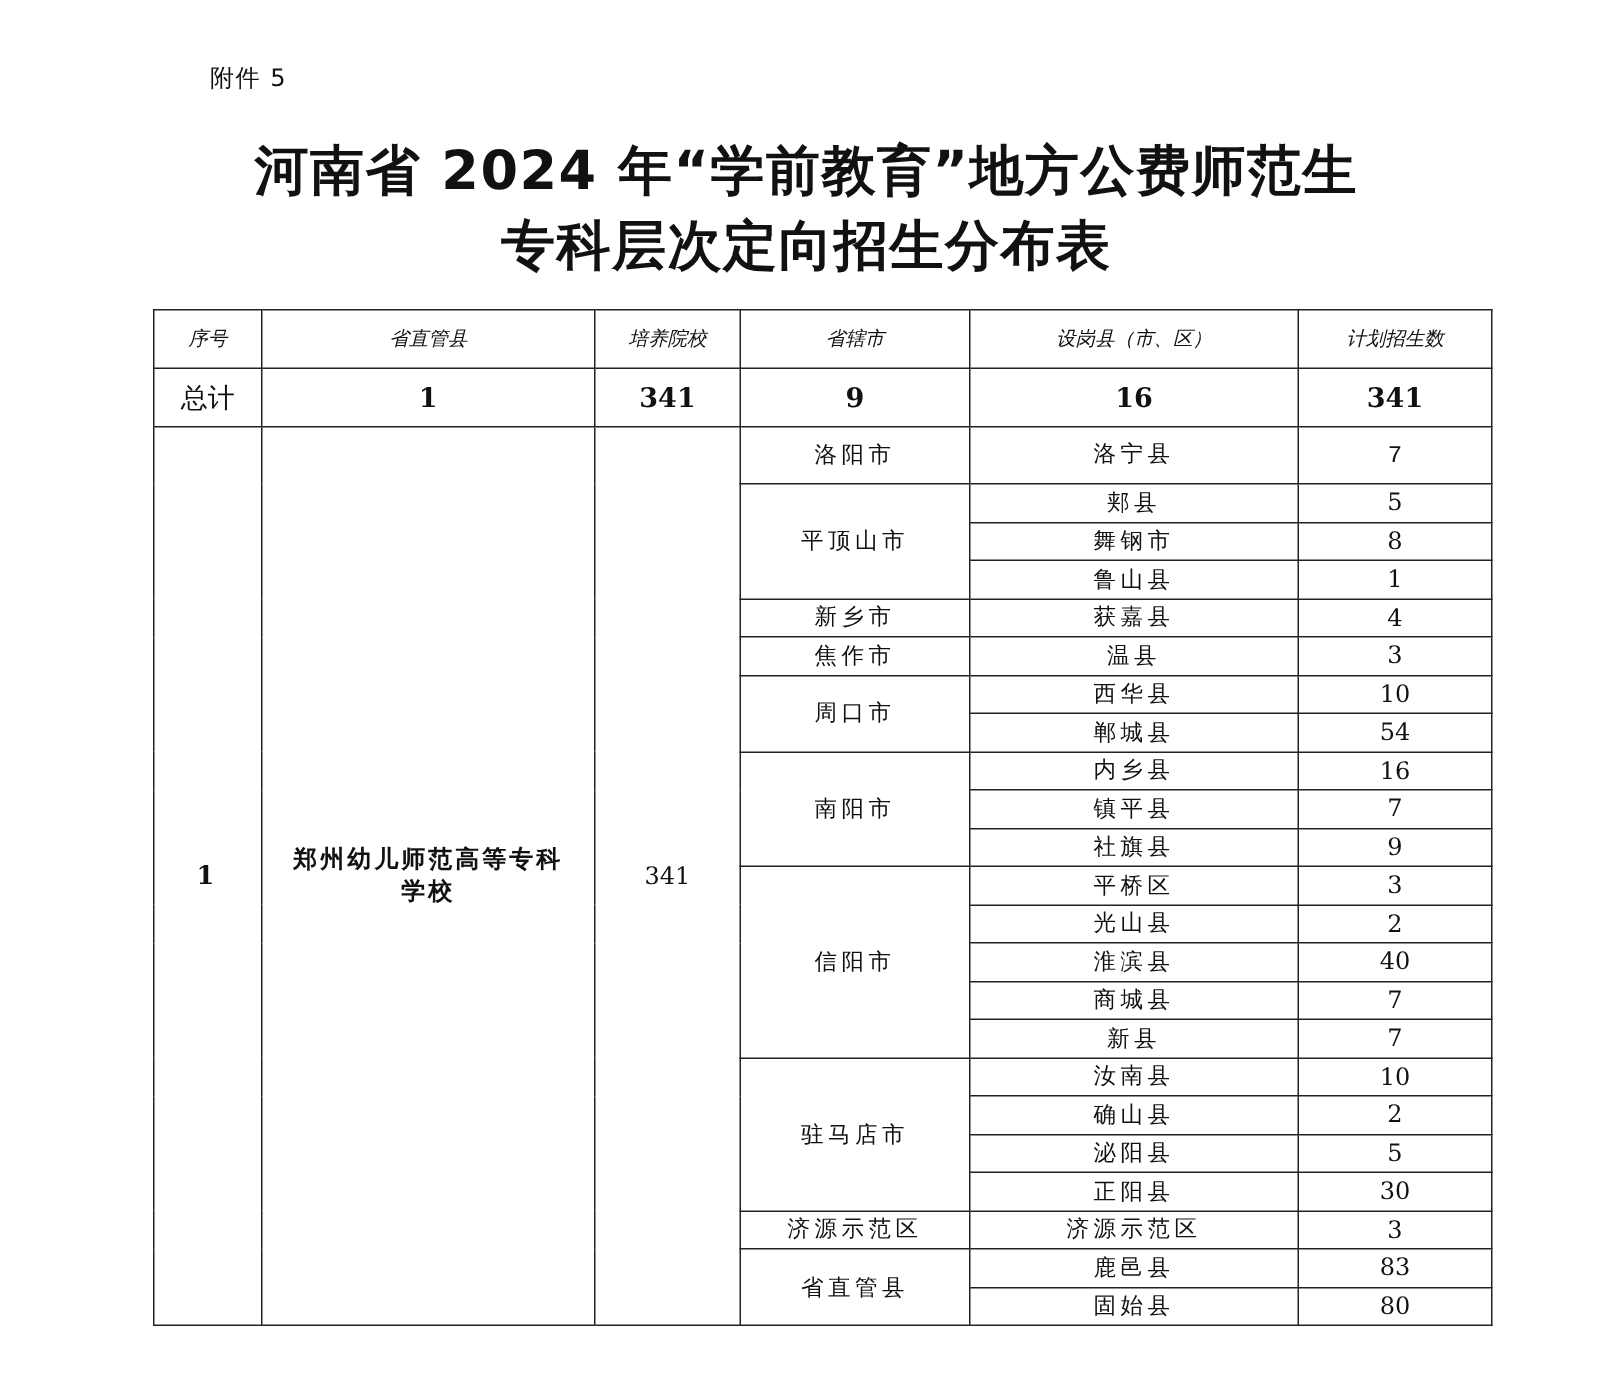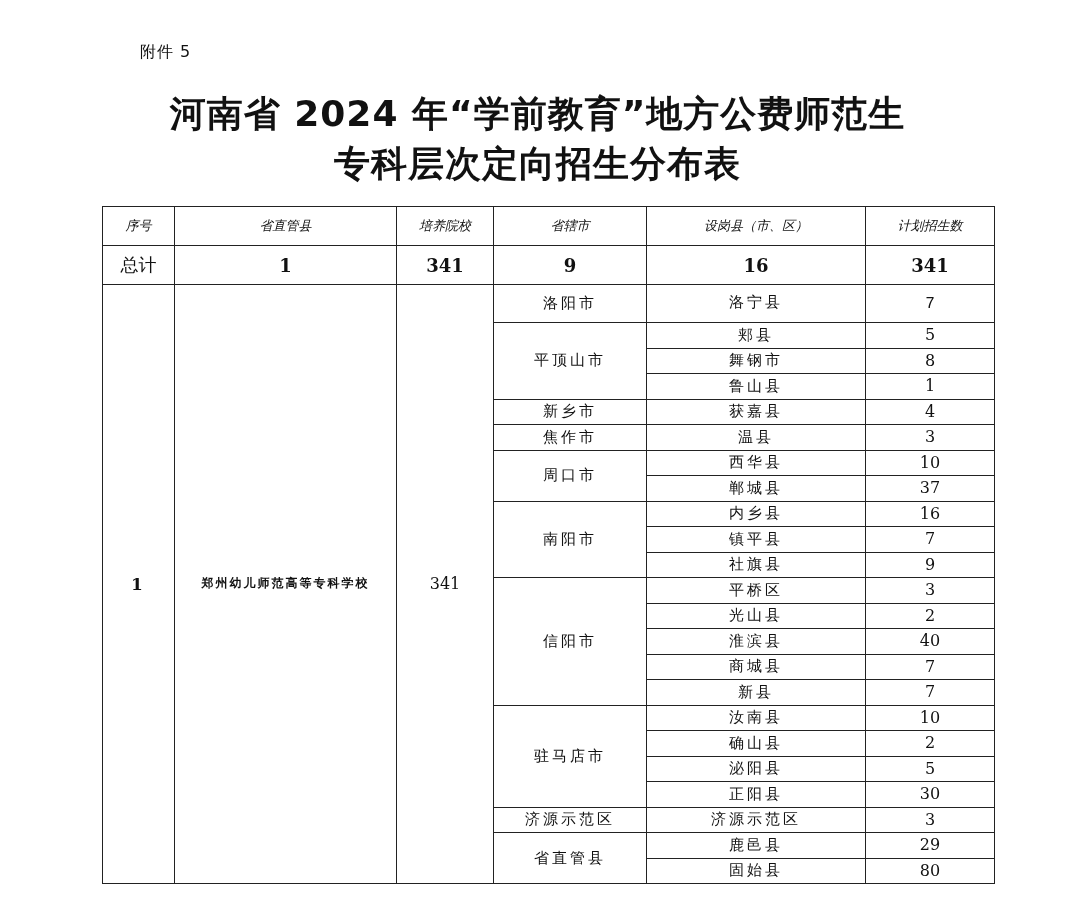--- a/index.html
+++ b/index.html
@@ -9,21 +9,21 @@
   .t1 { top: 90px; }
   .t2 { top: 140px; }
   table { position: absolute; left: 102px; top: 206px; border-collapse: collapse; table-layout: fixed; width: 892px; }
   td, th { border: 1.5px solid #222; text-align: center; vertical-align: middle; padding: 0; }
   th { font-weight: normal; font-size: 13px; height: 38px; font-family: "DejaVu Sans", sans-serif; font-style: italic; }
   .sum td { height: 38px; font-size: 18px; font-weight: bold; font-family: "DejaVu Serif", serif; }
   .sum td.lbl { font-family: "DejaVu Sans", sans-serif; font-weight: normal; }
   .row td { height: 24.5px; font-size: 15px; font-family: "DejaVu Serif", serif; letter-spacing: 3px; line-height: 1; text-align: center; }
   .row td.num { letter-spacing: 0; font-size: 16px; }
   td.first { height: 37px !important; font-family: Liberation Mono, monospace; }
-  td.school { font-size: 12px; font-weight: bold; letter-spacing: 2px; padding: 0 20px; line-height: 1.3; font-family: "DejaVu Sans", sans-serif; }
+  td.school { font-size: 16px; font-weight: bold; letter-spacing: 2px; padding: 0 20px; line-height: 1.3; font-family: "DejaVu Sans", sans-serif; }
   td.seq { font-size: 17px; font-weight: bold; font-family: "DejaVu Serif", serif; }
   td.plan { font-size: 16px; font-family: "DejaVu Serif", serif; letter-spacing: 0; }
 </style>
 </head>
 <body>
 
 <div class="attach">附件 5</div>
 <div class="title t1">河南省 2024 年“学前教育”地方公费师范生</div>
 <div class="title t2">专科层次定向招生分布表</div>
 
@@ -86,21 +86,21 @@
         <td>温县</td>
         <td class="num">3</td>
       </tr>
       <tr class="row">
         <td rowspan="2">周口市</td>
         <td>西华县</td>
         <td class="num">10</td>
       </tr>
       <tr class="row">
         <td>郸城县</td>
-        <td class="num">37</td>
+        <td class="num">54</td>
       </tr>
       <tr class="row">
         <td rowspan="3">南阳市</td>
         <td>内乡县</td>
         <td class="num">16</td>
       </tr>
       <tr class="row">
         <td>镇平县</td>
         <td class="num">7</td>
       </tr>
@@ -147,20 +147,20 @@
         <td class="num">30</td>
       </tr>
       <tr class="row">
         <td rowspan="1">济源示范区</td>
         <td>济源示范区</td>
         <td class="num">3</td>
       </tr>
       <tr class="row">
         <td rowspan="2">省直管县</td>
         <td>鹿邑县</td>
-        <td class="num">29</td>
+        <td class="num">83</td>
       </tr>
       <tr class="row">
         <td>固始县</td>
         <td class="num">80</td>
       </tr>
     </tbody>
 </table>
 
 </body></html>

